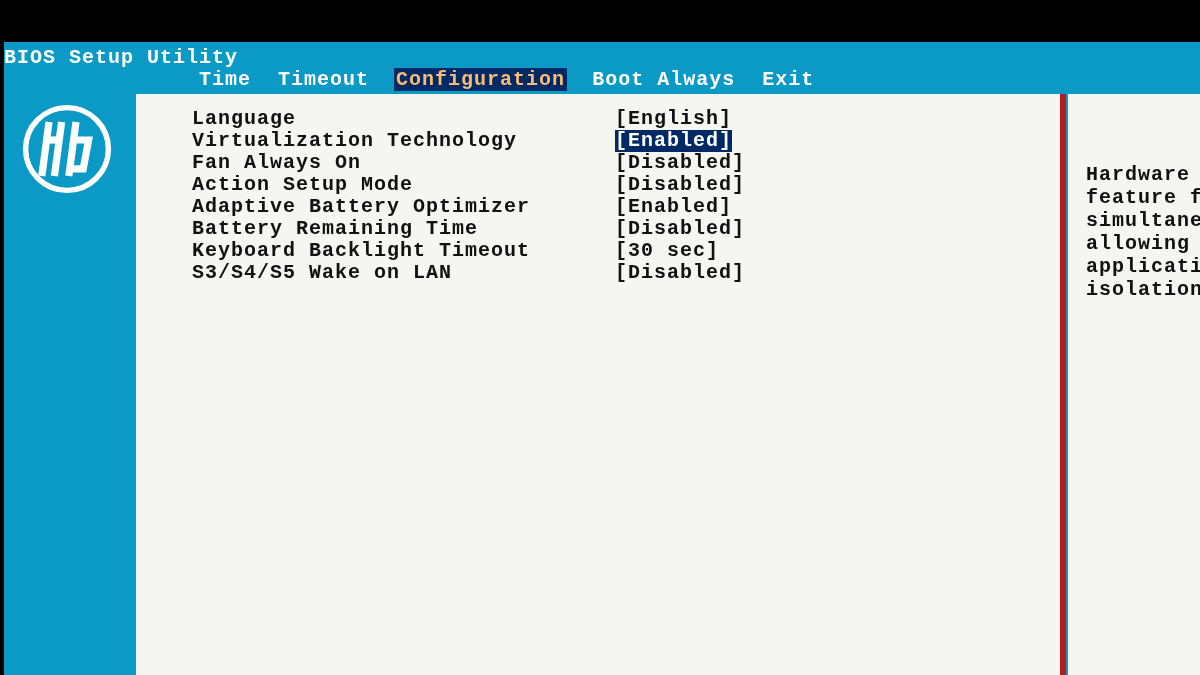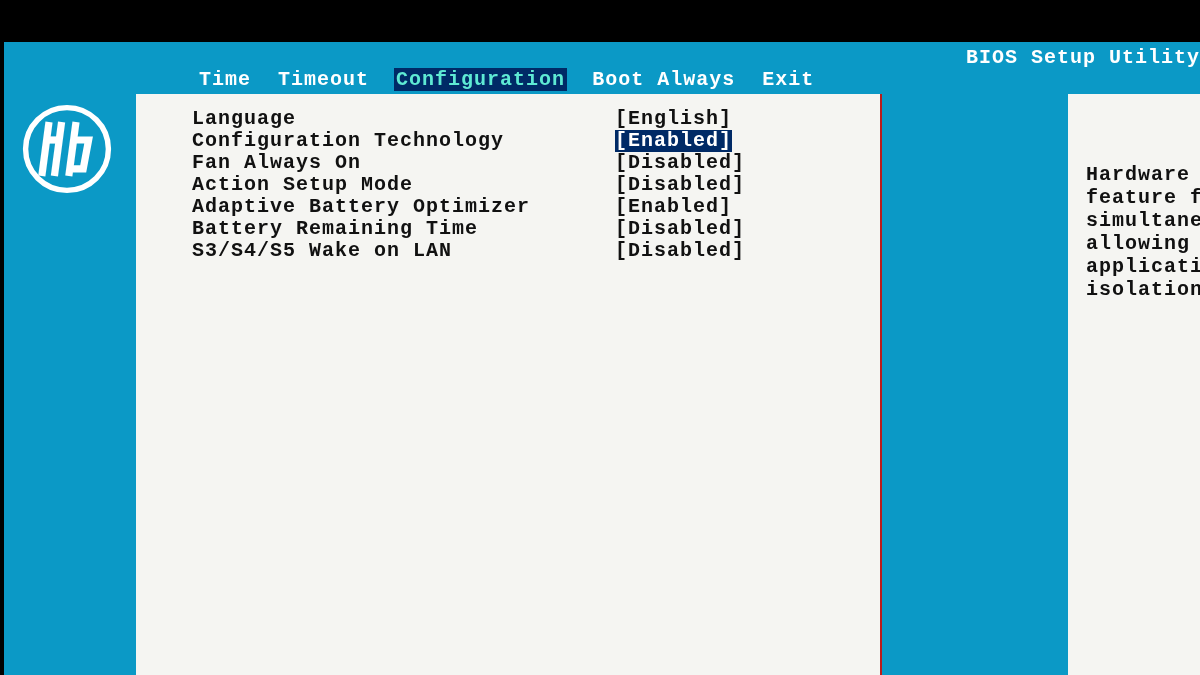--- a/index.html
+++ b/index.html
@@ -1,25 +1,25 @@
 <!DOCTYPE html>
 <html><head>
 <meta charset="utf-8">
 <style>
   html,body{margin:0;padding:0;width:1200px;height:675px;overflow:hidden;background:#000;}
   *{box-sizing:border-box;font-family:"Courier New",monospace;font-size:20px;letter-spacing:1px;font-weight:bold;}
   .bezel{position:absolute;left:0;top:0;width:1200px;height:675px;background:#000;}
   .screen{position:absolute;left:4px;top:42px;width:1196px;height:633px;background:#0b99c6;}
   .header{position:absolute;left:0;top:0;width:100%;height:52px;background:#0b99c6;color:#fff;}
-  .title{position:absolute;left:0;top:4px;width:100%;text-align:right;}
+  .title{position:absolute;left:0;top:4px;width:100%;text-align:left;}
   .menubar{position:absolute;left:0;top:26px;width:100%;text-align:left;white-space:nowrap;}
   .menubar .pad{display:inline-block;width:180px;}
   .menu-item{display:inline-block;color:#fff;padding:0 2px;margin-right:10px;}
-  .menu-item.selected{background:#002a66;color:#5eead4;}
-  .panel{position:absolute;left:132px;top:52px;width:746px;height:581px;background:#f5f5f2;color:#111;border-right:2px solid #b91c1c;}
+  .menu-item.selected{background:#002a66;color:#fdba74;}
+  .panel{position:absolute;left:132px;top:52px;width:930px;height:581px;background:#f5f5f2;color:#111;border-right:6px solid #b91c1c;}
   .panel-right{position:absolute;left:1064px;top:52px;width:200px;height:581px;background:#f5f5f2;color:#111;padding:14px 6px 0 18px;white-space:nowrap;}
   .panel-right .it{width:100%;text-align:right;margin-bottom:32px;}
   .logo-wrap{position:absolute;left:8px;top:52px;width:124px;height:581px;background:#0b99c6;}
   .logo{position:absolute;left:10px;top:10px;width:90px;height:90px;}
   .logo circle{fill:none;stroke:#fff;stroke-width:6;}
   .logo path{fill:none;stroke:#fff;stroke-width:8;stroke-linecap:butt;}
   .settings{padding:14px 0 0 56px;}
   .row{height:22px;line-height:22px;white-space:nowrap;}
   .lbl{display:inline-block;width:410px;color:#111;}
   .val{display:inline-block;}
@@ -54,38 +54,42 @@
       </svg>
     </div>
 
     <div class="panel">
       <div class="settings">
         <div class="row">
           <span class="lbl">Language</span>
           <span class="val">[English]</span>
         </div>
         <div class="row">
-          <span class="lbl">Configuration Technology</span>
+          <span class="lbl">Virtualization Technology</span>
           <span class="val sel">[Enabled]</span>
         </div>
         <div class="row">
           <span class="lbl">Fan Always On</span>
           <span class="val">[Disabled]</span>
         </div>
         <div class="row">
           <span class="lbl">Action Setup Mode</span>
           <span class="val">[Disabled]</span>
         </div>
         <div class="row">
           <span class="lbl">Adaptive Battery Optimizer</span>
           <span class="val">[Enabled]</span>
         </div>
         <div class="row">
           <span class="lbl">Battery Remaining Time</span>
           <span class="val">[Disabled]</span>
+        </div>
+        <div class="row">
+          <span class="lbl">Keyboard Backlight Timeout</span>
+          <span class="val">[30 sec]</span>
         </div>
         <div class="row">
           <span class="lbl">S3/S4/S5 Wake on LAN</span>
           <span class="val">[Disabled]</span>
         </div>
       </div>
     </div>
 
     <div class="panel-right">
       <div class="it">It</div>

